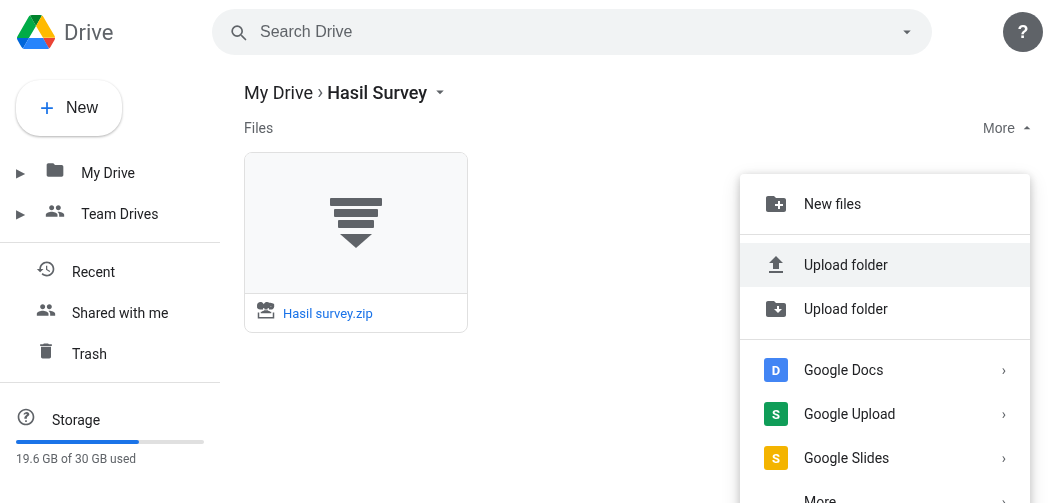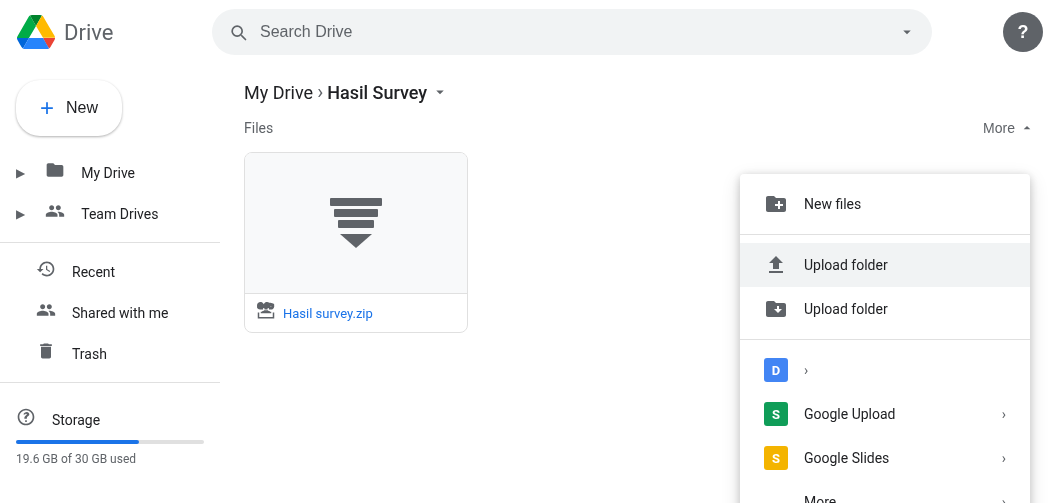--- a/index.html
+++ b/index.html
@@ -280,20 +280,21 @@
         </div>
 
         <div class="menu-divider"></div>
 
         <div class="menu-item">
           <div class="menu-item-icon">
             <div class="folder-icon-sq icon-blue" style="border-radius:3px;">
               <span style="font-size:13px;color:#fff;font-weight:bold;">D</span>
             </div>
           </div>
+          <span class="menu-item-label">Google Docs</span>
           <span class="menu-item-arrow">›</span>
         </div>
 
         <div class="menu-item">
           <div class="menu-item-icon">
             <div class="folder-icon-sq icon-green" style="border-radius:3px;">
               <span style="font-size:13px;color:#fff;font-weight:bold;">S</span>
             </div>
           </div>
           <span class="menu-item-label">Google Upload</span>

